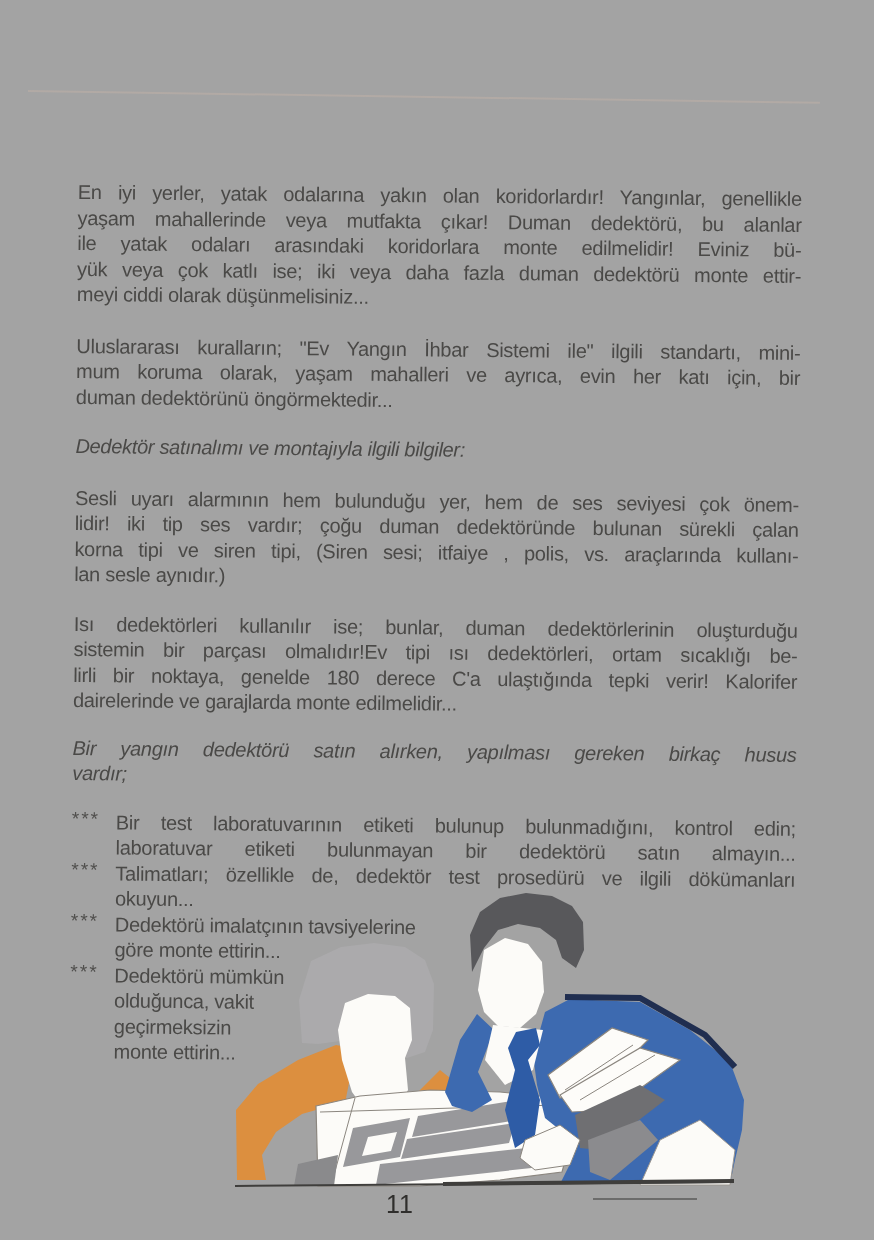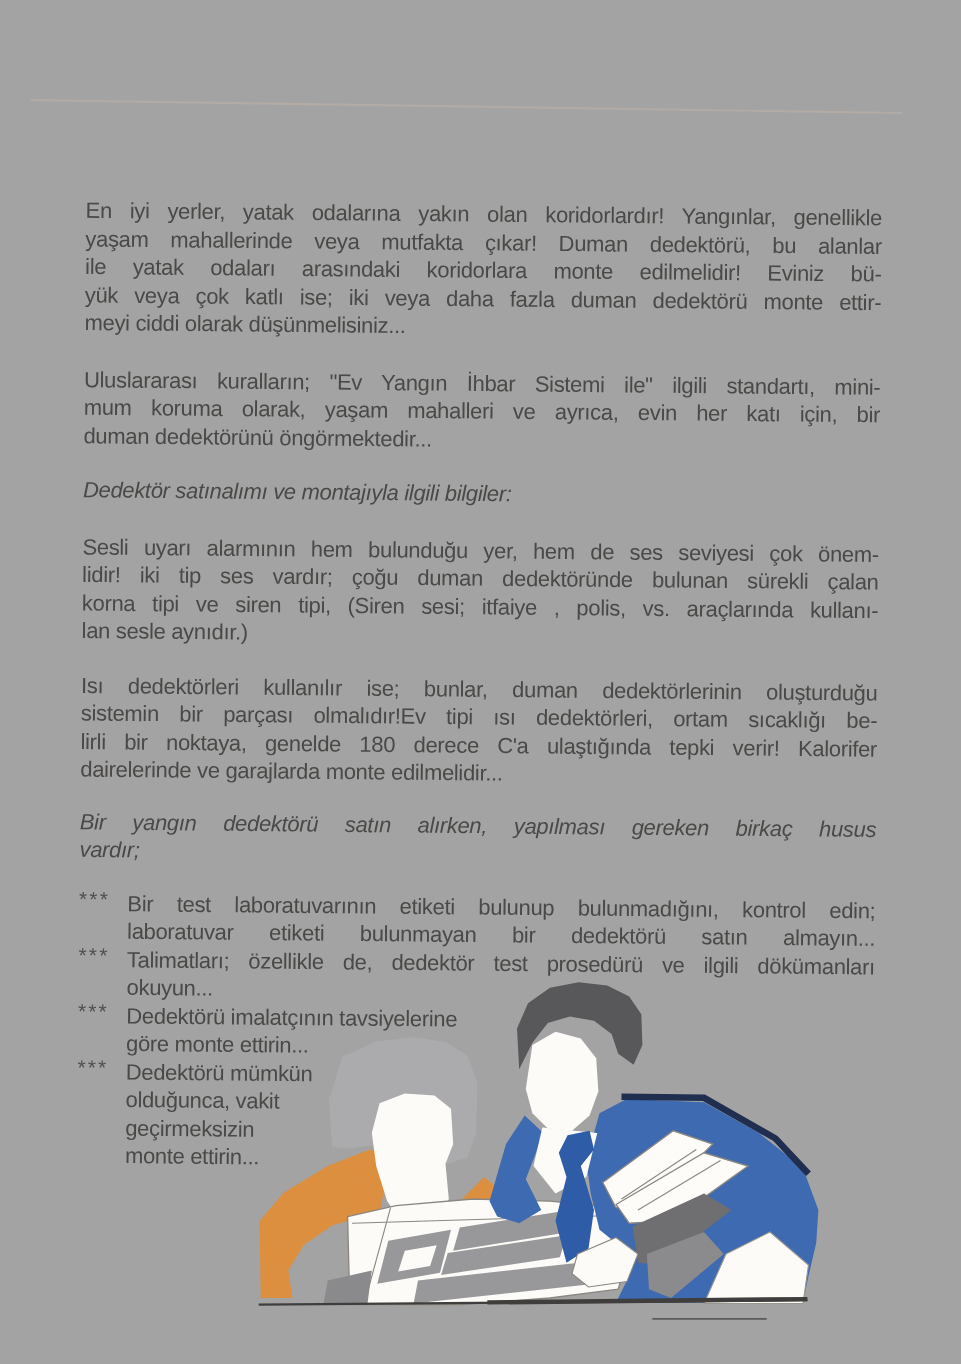--- a/index.html
+++ b/index.html
@@ -151,14 +151,15 @@
       <polygon fill="#fcfbf8" stroke="#9a958f" stroke-width="1" points="405,300 425,255 465,235 500,265 495,300"></polygon>
     </g>
 
     <g>
       <line x1="0" y1="301" x2="499" y2="297" stroke="#3f3e3c" stroke-width="2"></line>
       <line x1="208" y1="299" x2="499" y2="296" stroke="#3f3e3c" stroke-width="4"></line>
       <line x1="358" y1="314" x2="462" y2="314" stroke="#5a5a58" stroke-width="1.5"></line>
     </g>
   </svg>
 
+  <div class="page-num">11</div>
 
 </div>
 
 </body></html>

